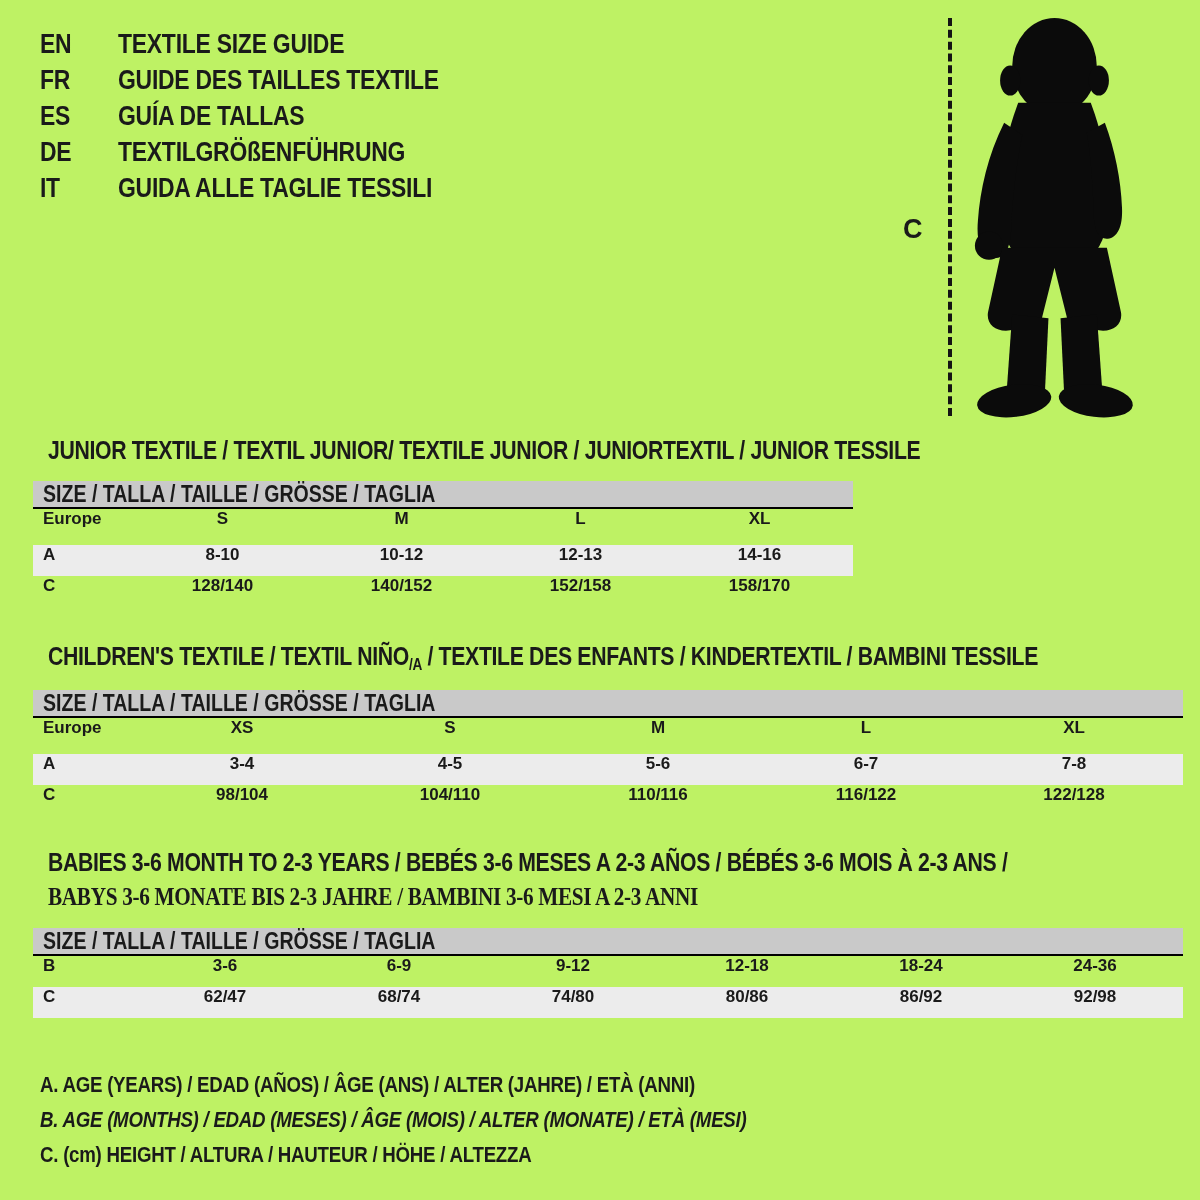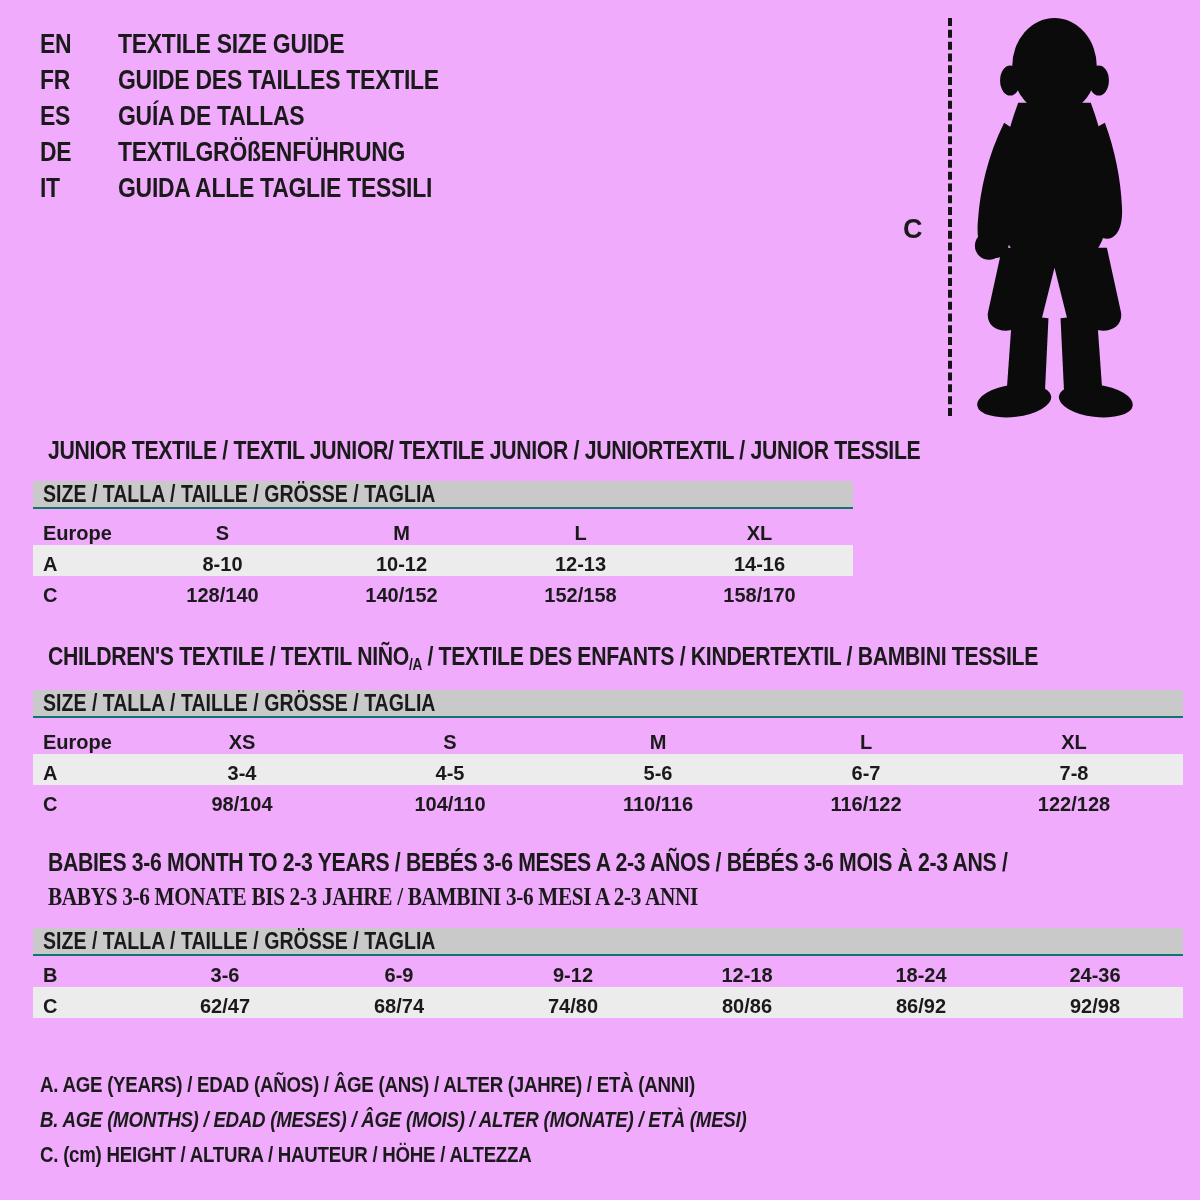--- a/index.html
+++ b/index.html
@@ -1,17 +1,17 @@
 <!DOCTYPE html>
 <html><head>
 <meta charset="utf-8">
 <style>
   html,body{margin:0;padding:0;background:#fff;}
   .page{
-    position:relative;width:1200px;height:1200px;background:#f0abfc;
+    position:relative;width:1200px;height:1200px;background:#bef264;
     font-family:"Liberation Sans","DejaVu Sans",sans-serif;
     font-weight:700;color:#1a1a1a;overflow:hidden;
   }
   .cn{display:inline-block;transform:scaleX(.85);transform-origin:0 50%;white-space:nowrap;}
 
   
   .langs{position:absolute;left:40px;top:26px;}
   .lang-row{display:flex;height:36px;align-items:center;font-size:27px;letter-spacing:-.3px;}
   .lang-code{width:78px;}
   
@@ -20,23 +20,23 @@
   .silhouette{position:absolute;left:960px;top:14px;}
 
   
   .sec-title{position:absolute;left:48px;font-size:25px;letter-spacing:-.4px;white-space:nowrap;text-align:right;}
   .sub{font-size:16px;vertical-align:-5px;}
 
   
   .sg-table{position:absolute;left:33px;}
   .t-junior{width:820px;}
   .t-children,.t-babies{width:1150px;}
-  .size-bar{height:28px;background:#c9c9c9;border-bottom:2px solid #0f766e;
+  .size-bar{height:28px;background:#c9c9c9;border-bottom:2px solid #000000;
             display:flex;align-items:center;padding-left:10px;box-sizing:border-box;font-size:23px;}
-  .row{display:flex;align-items:flex-end;font-size:20px;}
+  .row{display:flex;align-items:flex-start;font-size:17px;}
   .row.head{height:36px;}
   .row.body{height:31px;}
   .row.stripe{background:#ececec;}
   .c0{text-align:left;padding-left:10px;box-sizing:border-box;}
   .cv{text-align:center;}
   .t-junior .c0{width:100px;}   .t-junior .cv{width:179px;}
   .t-children .c0{width:105px;} .t-children .cv{width:208px;}
   .t-babies .c0{width:105px;}   .t-babies .cv{width:174px;}
 
   

